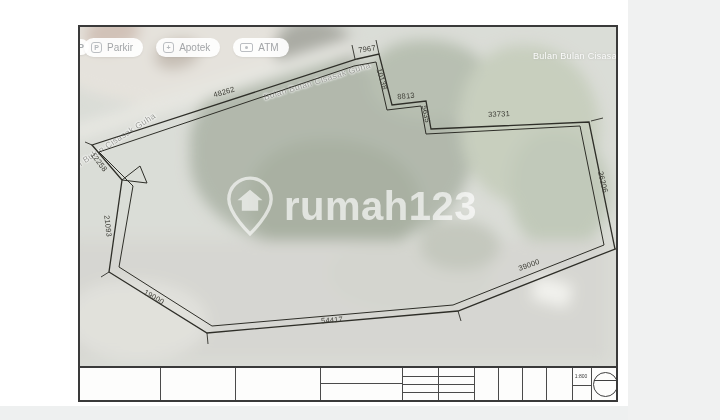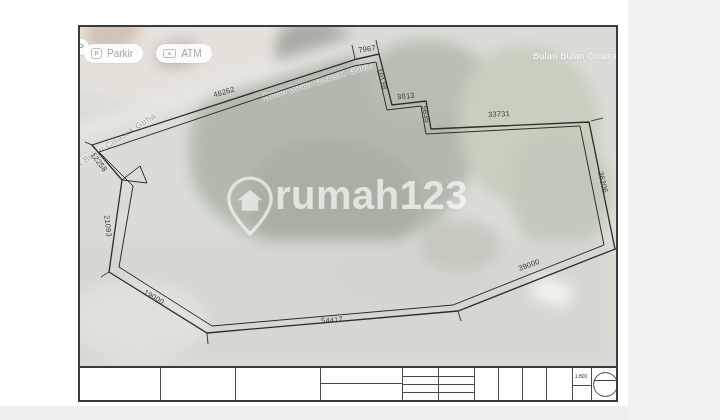--- a/index.html
+++ b/index.html
@@ -20,21 +20,21 @@
   .maparea{position:absolute;left:0;top:0;width:536px;height:341px;overflow:hidden;}
 
   
   .sat{position:absolute;inset:0;background:#c0c4ba;}
   .sat .blobs{position:absolute;inset:-12px;filter:blur(7px);}
   .sat .b{position:absolute;border-radius:45% 55% 50% 50%;}
 
   .wash{position:absolute;inset:0;background:rgba(255,255,255,0.42);}
 
   
-  .chips{position:absolute;left:0;top:10px;height:20px;display:flex;gap:13px;align-items:center;margin-top:6px;}
+  .chips{position:absolute;left:0;top:10px;height:20px;display:flex;gap:13px;align-items:center;}
   .chip{
     height:19px;padding:0 10px 0 7px;border-radius:11px;
     background:rgba(255,255,255,0.92);display:flex;align-items:center;gap:5px;
     box-shadow:0 1px 2px rgba(0,0,0,0.12);
     color:#5f6368;font-size:10px;
   }
   .chip-icon{display:inline-flex;align-items:center;justify-content:center;
     width:11px;height:11px;border:1px solid #8a9096;border-radius:3px;
     font-size:7px;font-weight:bold;color:#7d838a;box-sizing:border-box;line-height:1;}
   .chip-icon.atm{border-radius:2px;width:13px;height:9px;}
@@ -57,21 +57,21 @@
 
   
   .plan-svg{position:absolute;left:0;top:0;}
   .dim{
     position:absolute;font-size:7.5px;color:#3c3c35;white-space:nowrap;
     transform-origin:center;letter-spacing:.2px;
   }
 
   
   .watermark{
-    position:absolute;left:145px;top:148px;display:flex;
+    position:absolute;left:145px;top:148px;display:flex;align-items:center;gap:9px;
     opacity:0.66;pointer-events:none;
   }
   .wm-text{font-size:40px;font-weight:600;color:#ffffff;letter-spacing:.5px;line-height:1;}
 
   .area-label{
     position:absolute;left:446px;top:306px;font-size:21px;font-weight:700;
     color:#2d2d2b;letter-spacing:.5px;white-space:nowrap;
   }
 
   
@@ -113,20 +113,24 @@
         <div class="b" style="left:-6px;top:67px;width:300px;height:16px;background:#d6d6cd;border-radius:8px;transform:rotate(-17.5deg);"></div>
         <div class="b" style="left:465px;top:265px;width:38px;height:24px;background:#e8e8e1;border-radius:4px;transform:rotate(15deg);"></div>
       </div>
     </div>
 
     <div class="pmarker">P</div>
     <div class="chips" style="left:4px;">
       <div class="chip">
         <span class="chip-icon">P</span>
         <span>Parkir</span>
+      </div>
+      <div class="chip">
+        <span class="chip-icon">+</span>
+        <span>Apotek</span>
       </div>
       <div class="chip">
         <span class="chip-icon atm">
             <i></i>
           </span>
         <span>ATM</span>
       </div>
     </div>
 
     <div class="street" style="left:237px;top:54px;transform:translate(-50%,-50%) rotate(-17deg);">Bulan Bulan Cisasak Guha</div>

